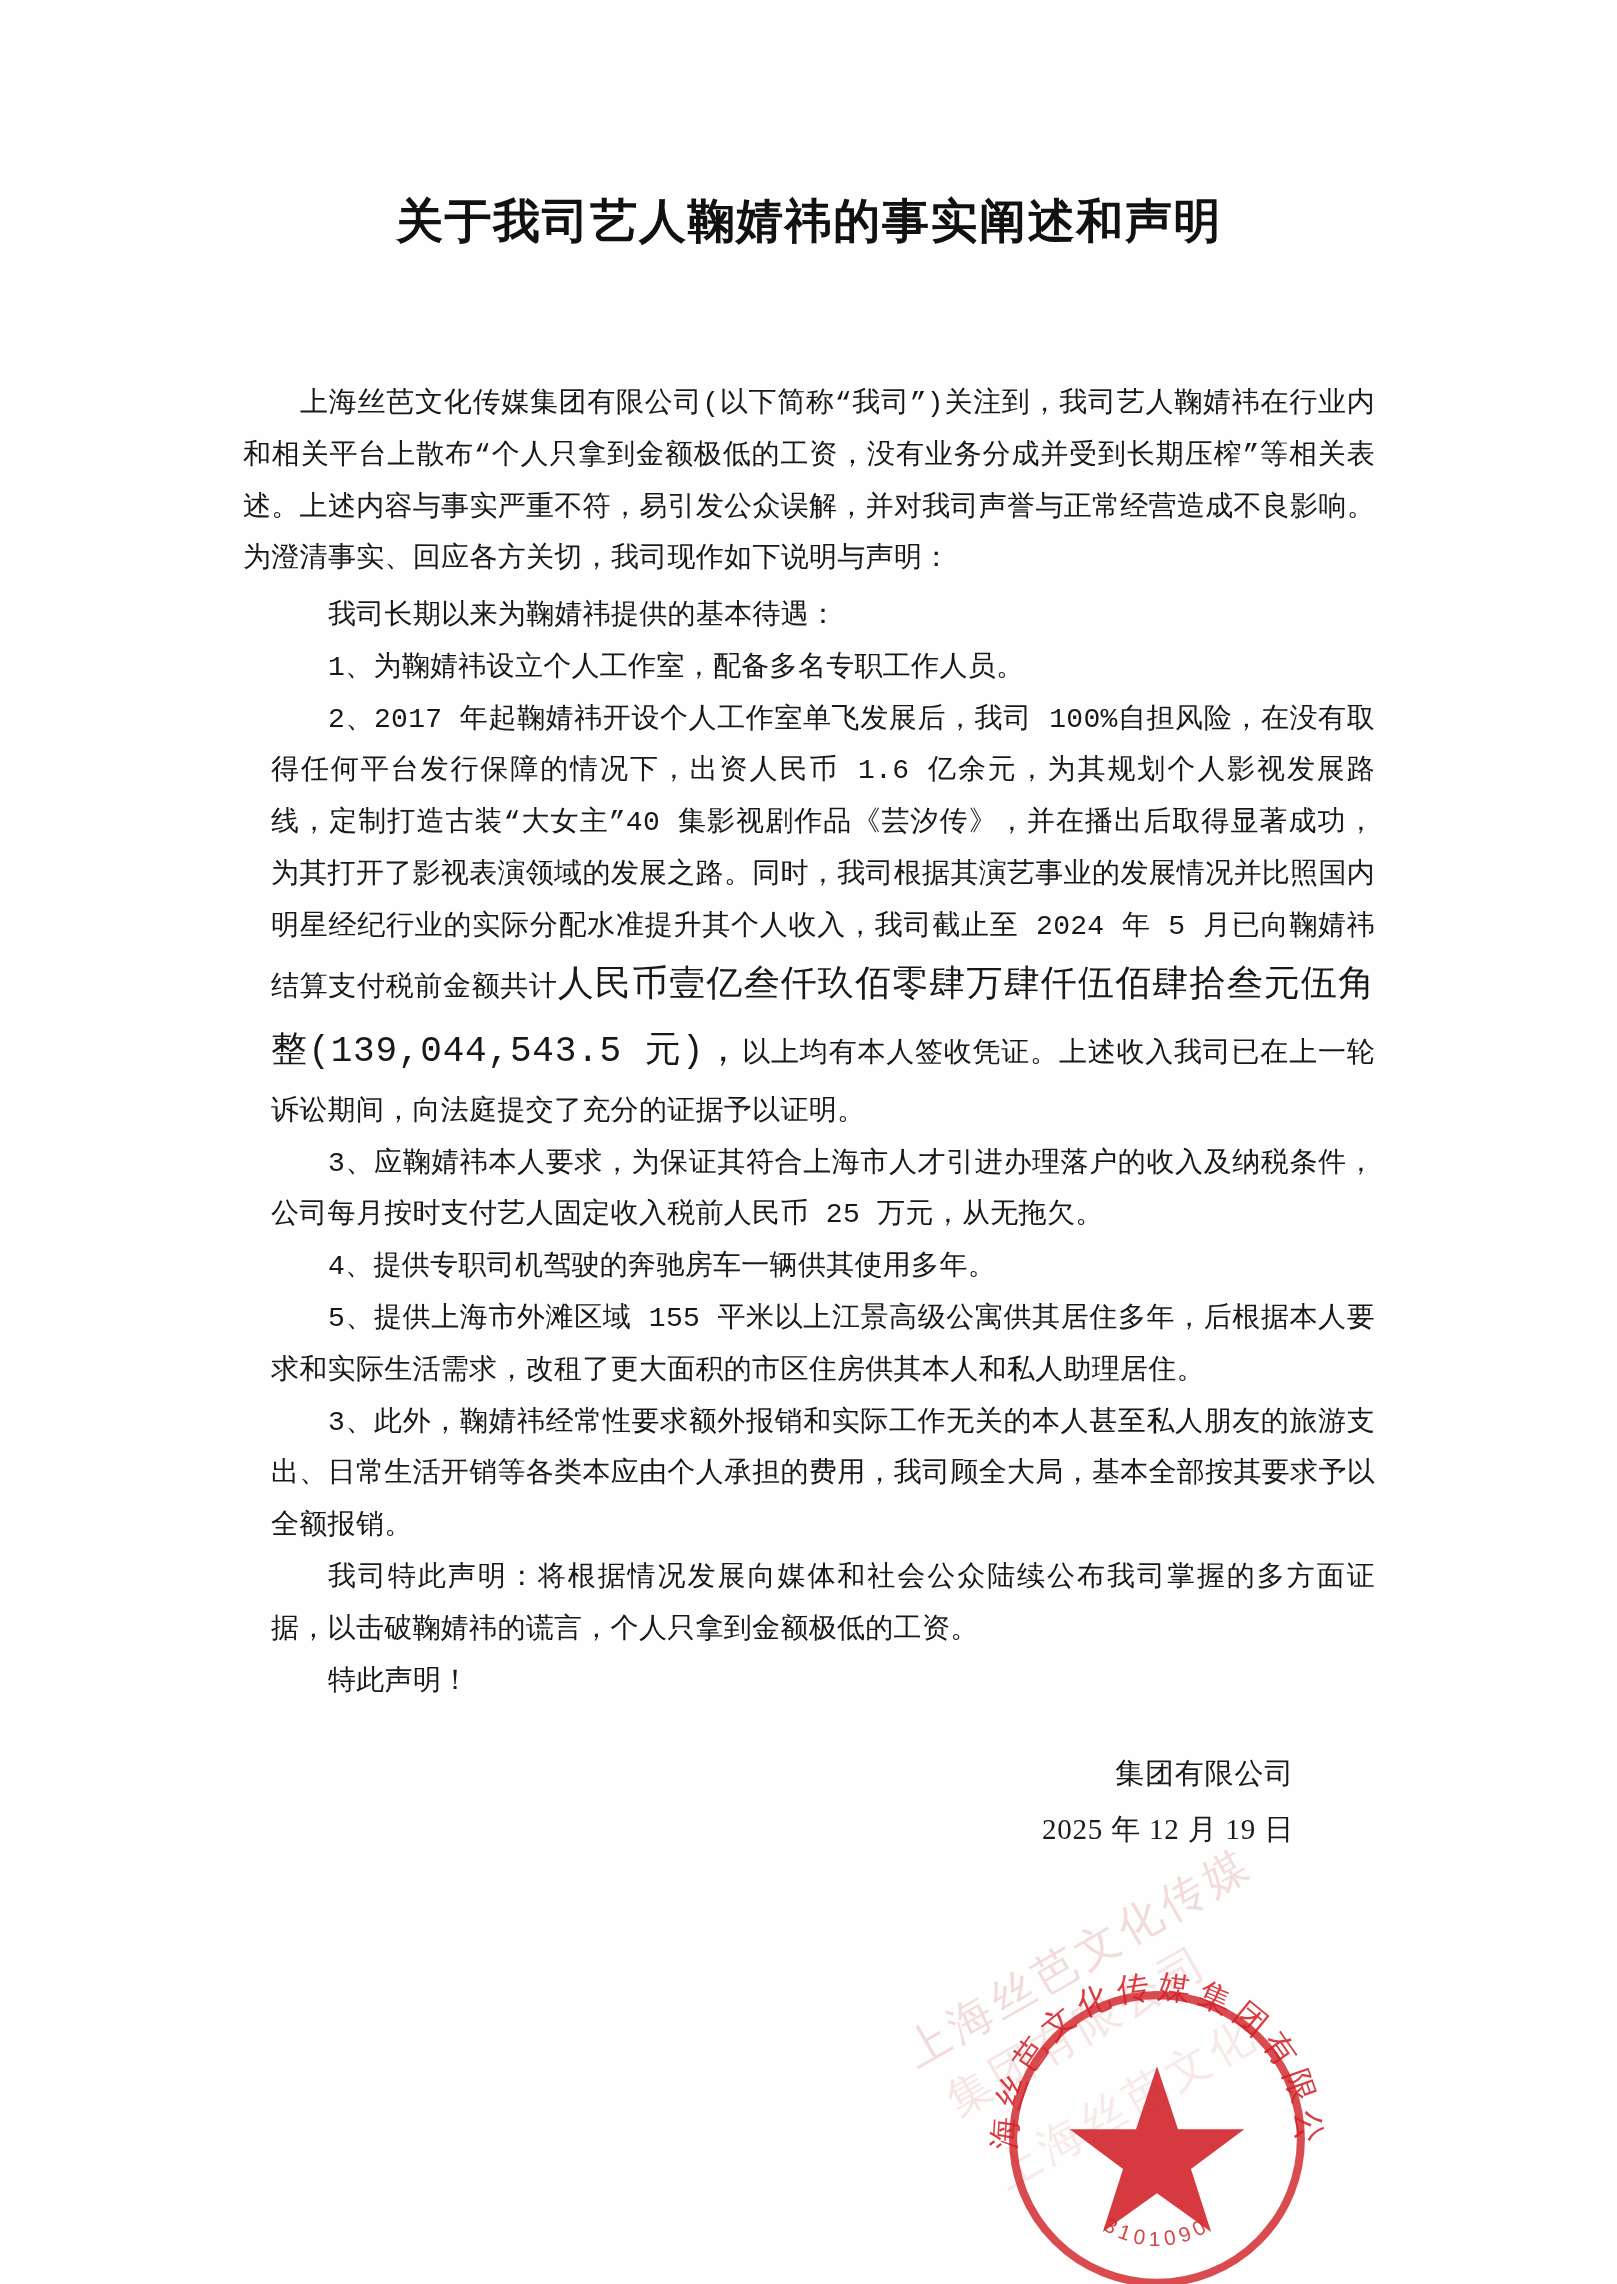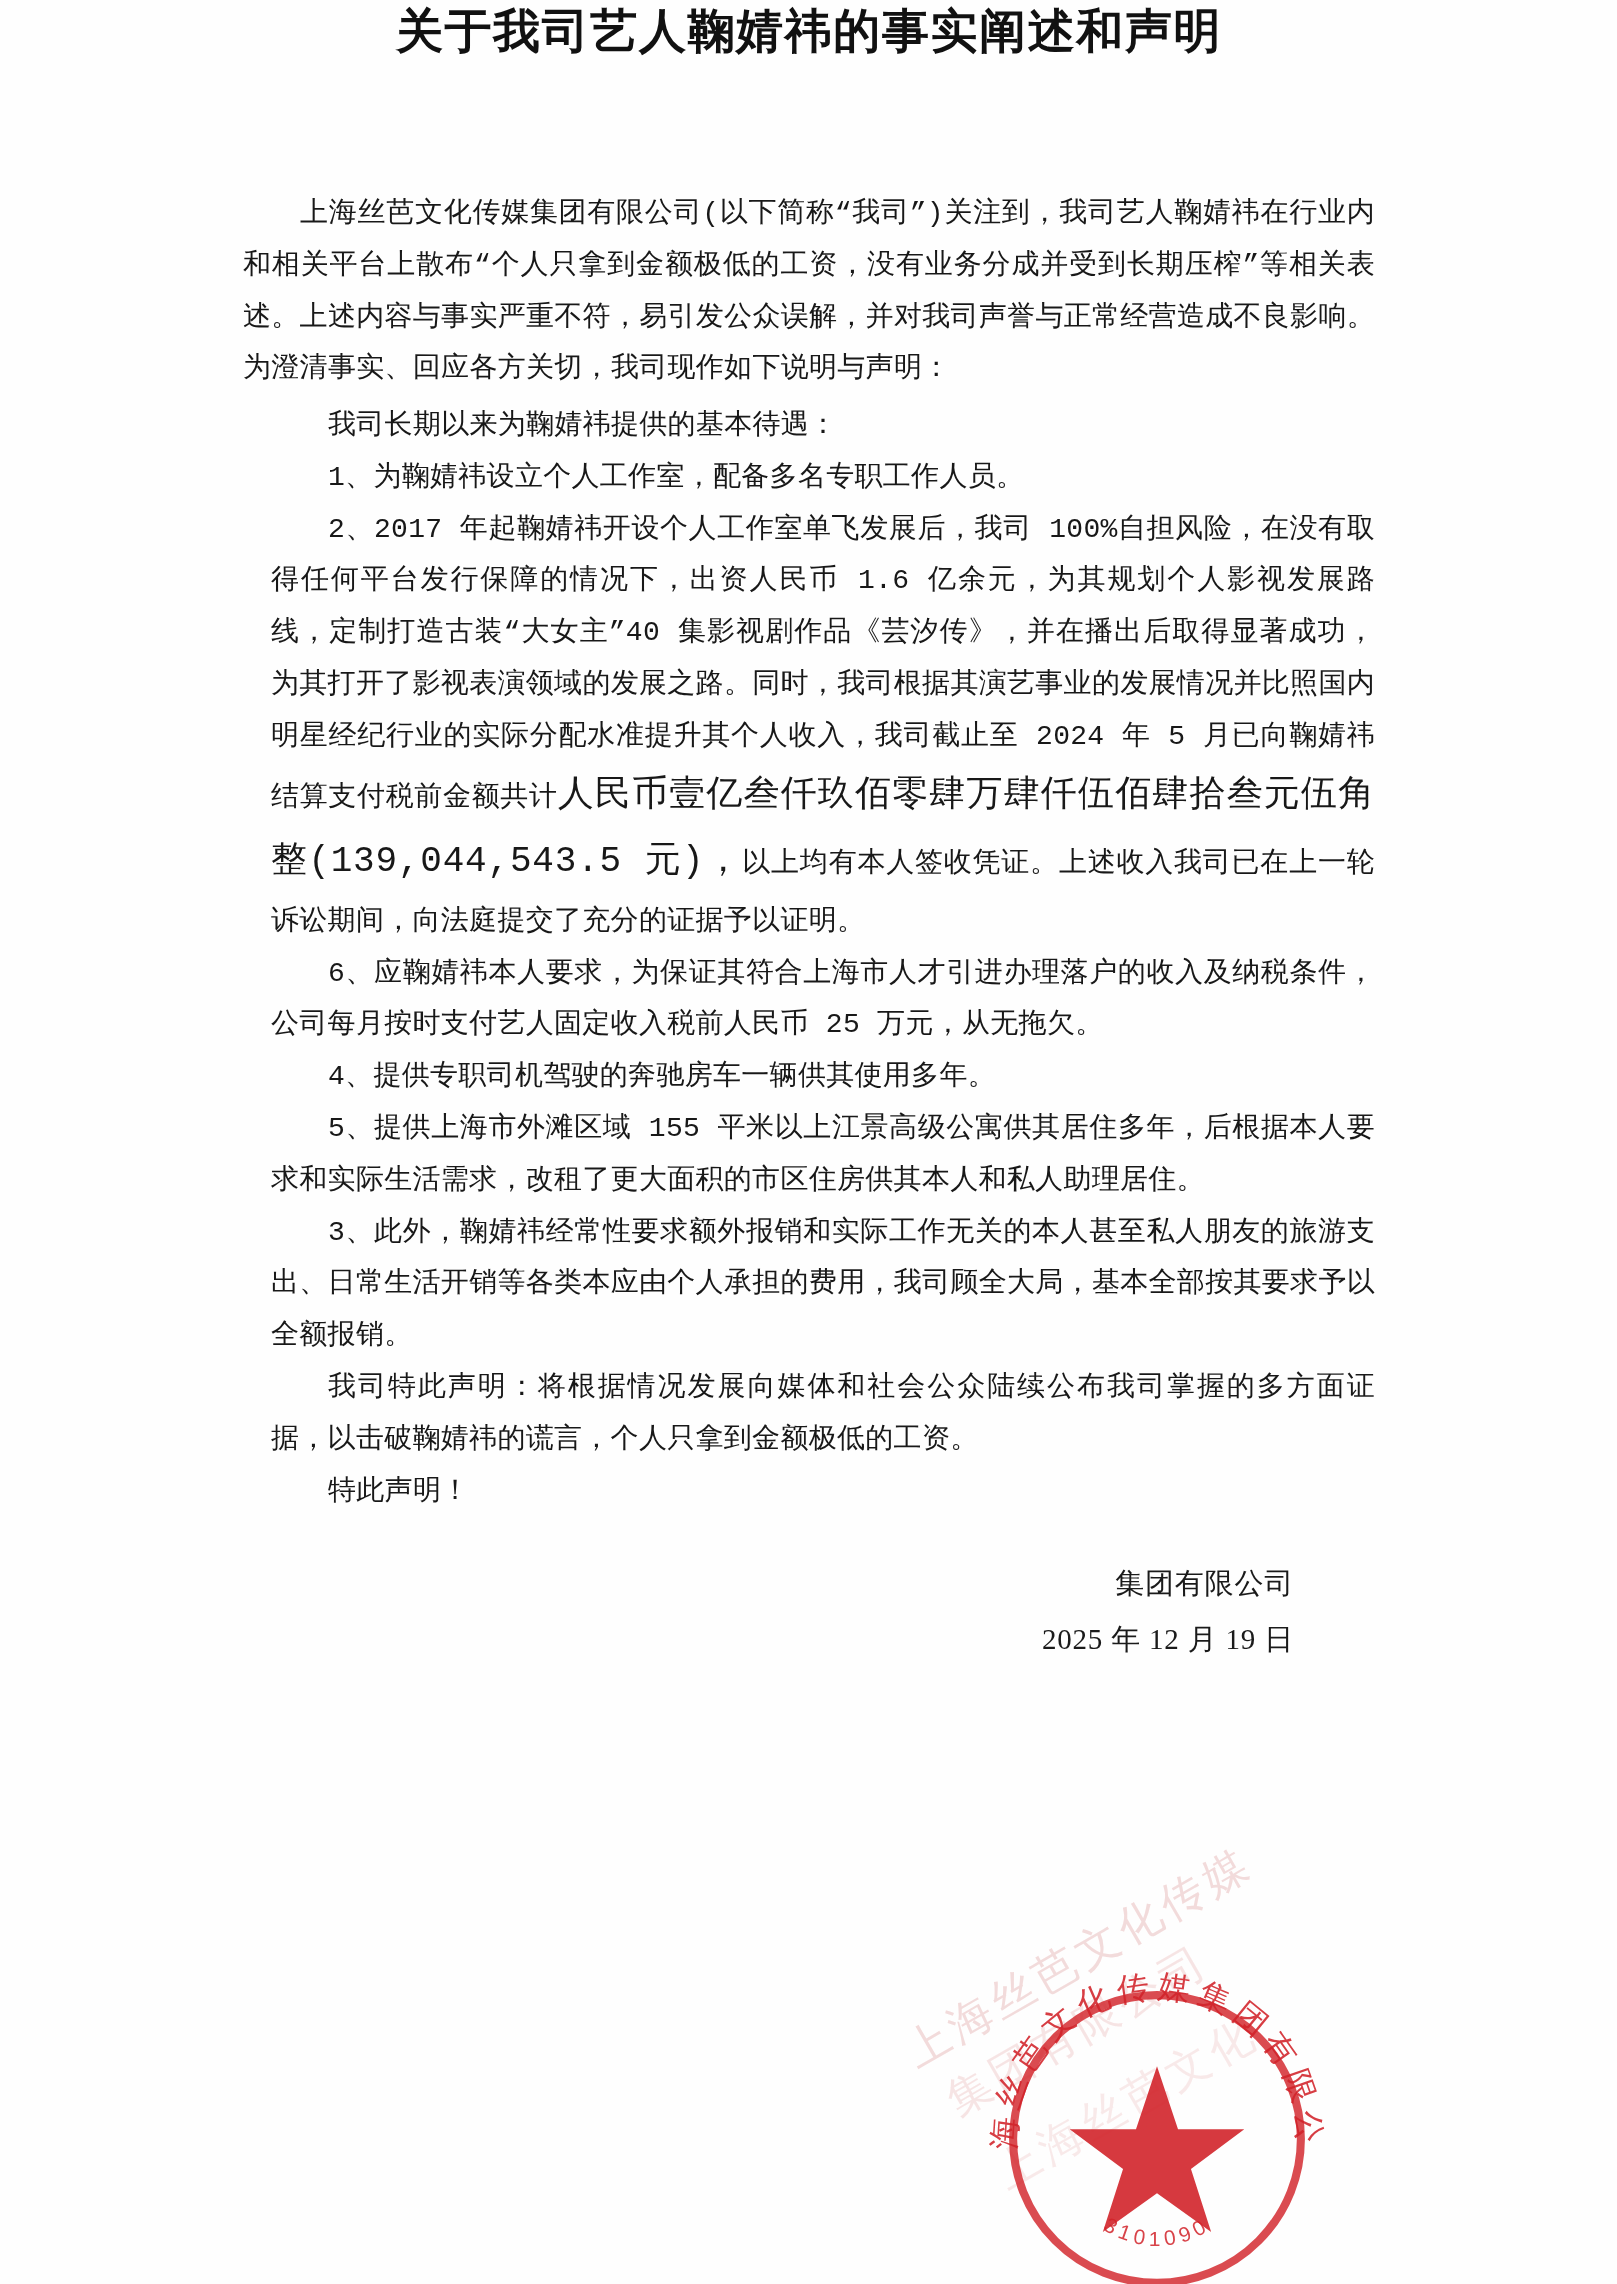--- a/index.html
+++ b/index.html
@@ -22,20 +22,21 @@
     box-sizing: border-box;
     padding: 0 243px;
     background: #fefefe;
   }
   .doc-title {
     text-align: center;
     font-size: 47px;
     font-weight: bold;
     letter-spacing: 1.6px;
     margin: 0;
+    padding-top: 190px;
     padding-bottom: 0;
     color: #111;
   }
   .body-block {
     margin-top: 125px;
     font-family: Liberation Mono, monospace;
   }
   p.para {
     font-size: 28px;
     line-height: 1.85;
@@ -125,21 +126,21 @@
 
 
     <p class="para tight">我司长期以来为鞠婧祎提供的基本待遇：</p>
 
     <p class="para tight">1、为鞠婧祎设立个人工作室，配备多名专职工作人员。</p>
 
     <p class="para tight">
       <span>2、2017 年起鞠婧祎开设个人工作室单飞发展后，我司 100%自担风险，在没有取得任何平台发行保障的情况下，出资人民币 1.6 亿余元，为其规划个人影视发展路线，定制打造古装“大女主”40 集影视剧作品《芸汐传》，并在播出后取得显著成功，为其打开了影视表演领域的发展之路。同时，我司根据其演艺事业的发展情况并比照国内明星经纪行业的实际分配水准提升其个人收入，我司截止至 2024 年 5 月已向鞠婧祎结算支付税前金额共计</span><span class="big-amount">人民币壹亿叁仟玖佰零肆万肆仟伍佰肆拾叁元伍角整(139,044,543.5 元)，</span><span>以上均有本人签收凭证。上述收入我司已在上一轮诉讼期间，向法庭提交了充分的证据予以证明。</span>
     </p>
 
-    <p class="para tight">6、应鞠婧祎本人要求，为保证其符合上海市人才引进办理落户的收入及纳税条件，公司每月按时支付艺人固定收入税前人民币 25 万元，从无拖欠。</p>
+    <p class="para tight">3、应鞠婧祎本人要求，为保证其符合上海市人才引进办理落户的收入及纳税条件，公司每月按时支付艺人固定收入税前人民币 25 万元，从无拖欠。</p>
     <p class="para tight">4、提供专职司机驾驶的奔驰房车一辆供其使用多年。</p>
     <p class="para tight">5、提供上海市外滩区域 155 平米以上江景高级公寓供其居住多年，后根据本人要求和实际生活需求，改租了更大面积的市区住房供其本人和私人助理居住。</p>
     <p class="para tight">3、此外，鞠婧祎经常性要求额外报销和实际工作无关的本人甚至私人朋友的旅游支出、日常生活开销等各类本应由个人承担的费用，我司顾全大局，基本全部按其要求予以全额报销。</p>
 
 
     <p class="para tight">我司特此声明：将根据情况发展向媒体和社会公众陆续公布我司掌握的多方面证据，以击破鞠婧祎的谎言，个人只拿到金额极低的工资。</p>
     <p class="para tight">特此声明！</p>
 
   </div>
 

